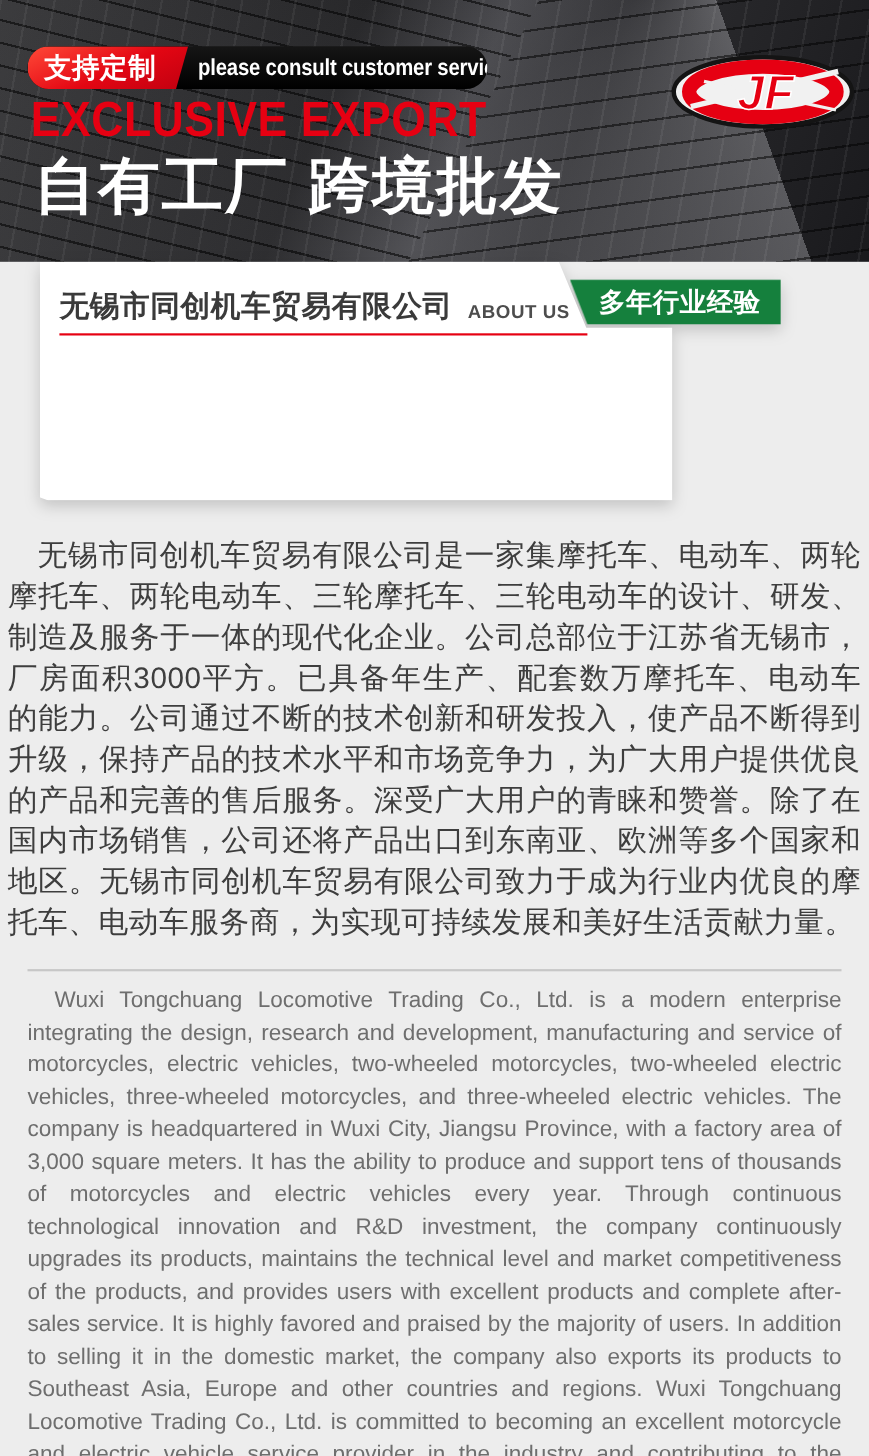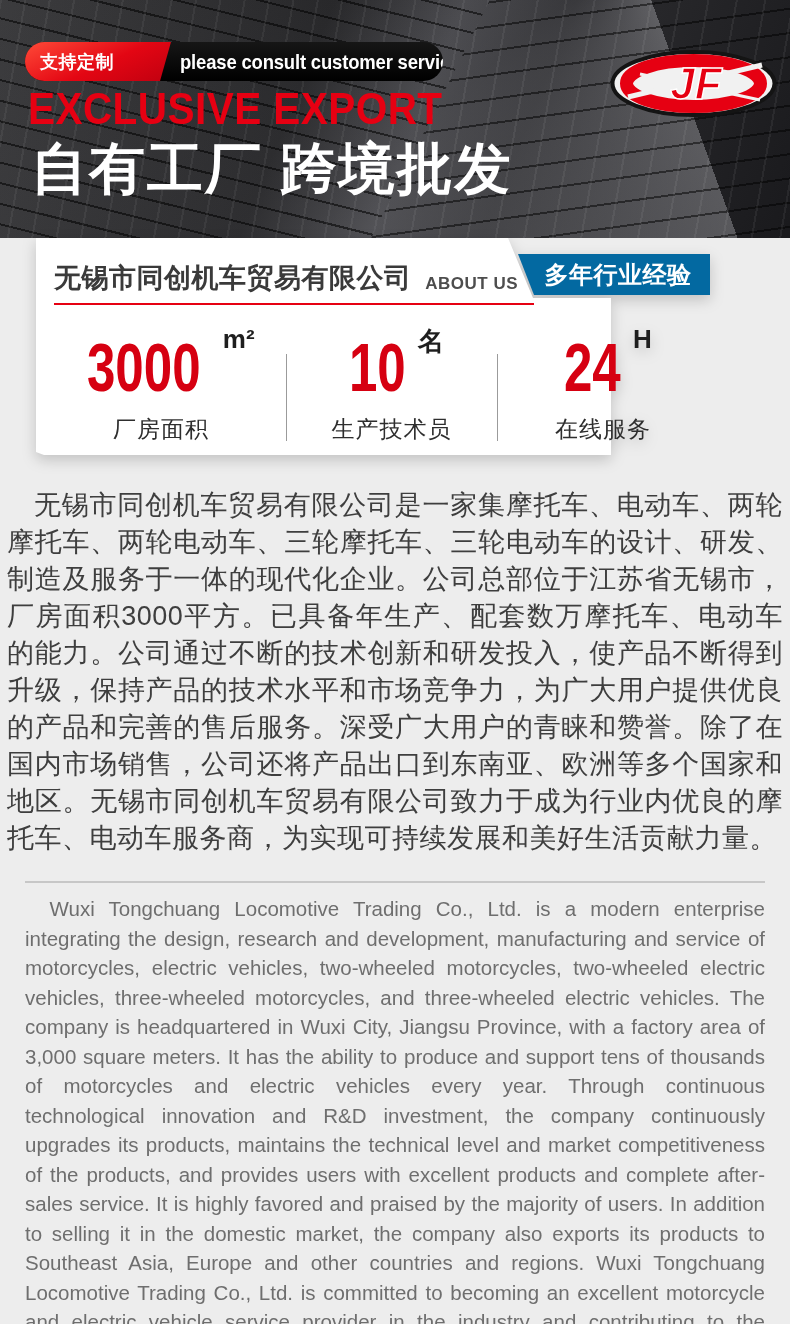--- a/index.html
+++ b/index.html
@@ -39,21 +39,21 @@
     background: linear-gradient(180deg, #161616, #000);
     border-radius: 20px; overflow: hidden;
   }
   .badge-red {
     position: absolute; left: 0; top: 0; bottom: 0; width: 146px;
     background: linear-gradient(155deg, #ff4a38 0%, #e30613 55%, #c00010 100%);
     clip-path: polygon(0 0, 146px 0, 135px 100%, 0 100%);
     display: flex; align-items: center;
   }
   .badge-red-label {
-    padding-left: 15px; color: #fff; font-size: 18px; font-weight: bold;
+    padding-left: 15px; color: #fff; font-size: 25px; font-weight: bold;
     letter-spacing: 0.5px; white-space: nowrap;
   }
   .badge-black-label {
     position: absolute; left: 155px; top: 0; height: 39px; line-height: 39px;
     color: #fff; font-size: 21px; font-weight: bold; white-space: nowrap;
     transform: scaleX(0.88); transform-origin: left center; letter-spacing: -0.2px;
   }
 
   .hero-title-en {
     left: 28px; top: 86px; color: #e60012; font-size: 45px; font-weight: bold;
@@ -81,21 +81,21 @@
   .card-head {
     margin: 22px 0 0 18px; width: 480px;
     display: flex; justify-content: space-between; align-items: flex-end;
     border-bottom: 2px solid #e60012; padding-bottom: 7px;
   }
   .company-name { font-size: 27px; font-weight: bold; color: #3a3a3a; letter-spacing: 0.5px; white-space: nowrap; }
   .about-us { font-size: 17px; font-weight: bold; color: #4d4d4d; letter-spacing: 0.5px; margin-right: 16px; padding-bottom: 2px; }
 
   .ribbon {
     position: absolute; left: 482px; top: 16px; width: 192px; height: 41px;
-    background: #0369a1;
+    background: #15803d;
     clip-path: polygon(0 0, 100% 0, 100% 100%, 16px 100%);
     display: flex; align-items: center; justify-content: center;
   }
   .ribbon-label { color: #fff; font-size: 24px; font-weight: bold; letter-spacing: 0.5px; padding-left: 8px; white-space: nowrap; }
 
   .stats { position: absolute; left: 0; top: 95px; width: 711px; display: flex; }
   .stat { text-align: center; }
   .stat-1 { width: 250px; }
   .stat-2 { width: 211px; }
   .stat-3 { width: 250px; padding-right: 38px; }
@@ -149,48 +149,20 @@
 
 <div class="main">
 
   <div class="card-wrap">
     <div class="card-face">
       <div class="card-head">
         <span class="company-name">无锡市同创机车贸易有限公司</span>
         <span class="about-us">ABOUT US</span>
       </div>
 
-      <div class="stats">
-        <div class="stat stat-1">
-          <div class="stat-num">
-            <span class="stat-value">3000</span>
-            <span class="stat-unit">m²</span>
-          </div>
-          <div class="stat-label">厂房面积</div>
-        </div>
-
-        <div class="stat stat-2">
-          <div class="stat-num">
-            <span class="stat-value">10</span>
-            <span class="stat-unit">名</span>
-          </div>
-          <div class="stat-label">生产技术员</div>
-        </div>
-
-        <div class="stat stat-3">
-          <div class="stat-num">
-            <span class="stat-value">24</span>
-            <span class="stat-unit">H</span>
-          </div>
-          <div class="stat-label">在线服务</div>
-        </div>
-
-        <div class="stat-divider d1"></div>
-        <div class="stat-divider d2"></div>
-      </div>
     </div>
 
     <div class="ribbon">
       <span class="ribbon-label">多年行业经验</span>
     </div>
   </div>
 
   <p class="para-zh">无锡市同创机车贸易有限公司是一家集摩托车、电动车、两轮摩托车、两轮电动车、三轮摩托车、三轮电动车的设计、研发、制造及服务于一体的现代化企业。公司总部位于江苏省无锡市，厂房面积3000平方。已具备年生产、配套数万摩托车、电动车的能力。公司通过不断的技术创新和研发投入，使产品不断得到升级，保持产品的技术水平和市场竞争力，为广大用户提供优良的产品和完善的售后服务。深受广大用户的青睐和赞誉。除了在国内市场销售，公司还将产品出口到东南亚、欧洲等多个国家和地区。无锡市同创机车贸易有限公司致力于成为行业内优良的摩托车、电动车服务商，为实现可持续发展和美好生活贡献力量。</p>
 
   <div class="divider"></div>

